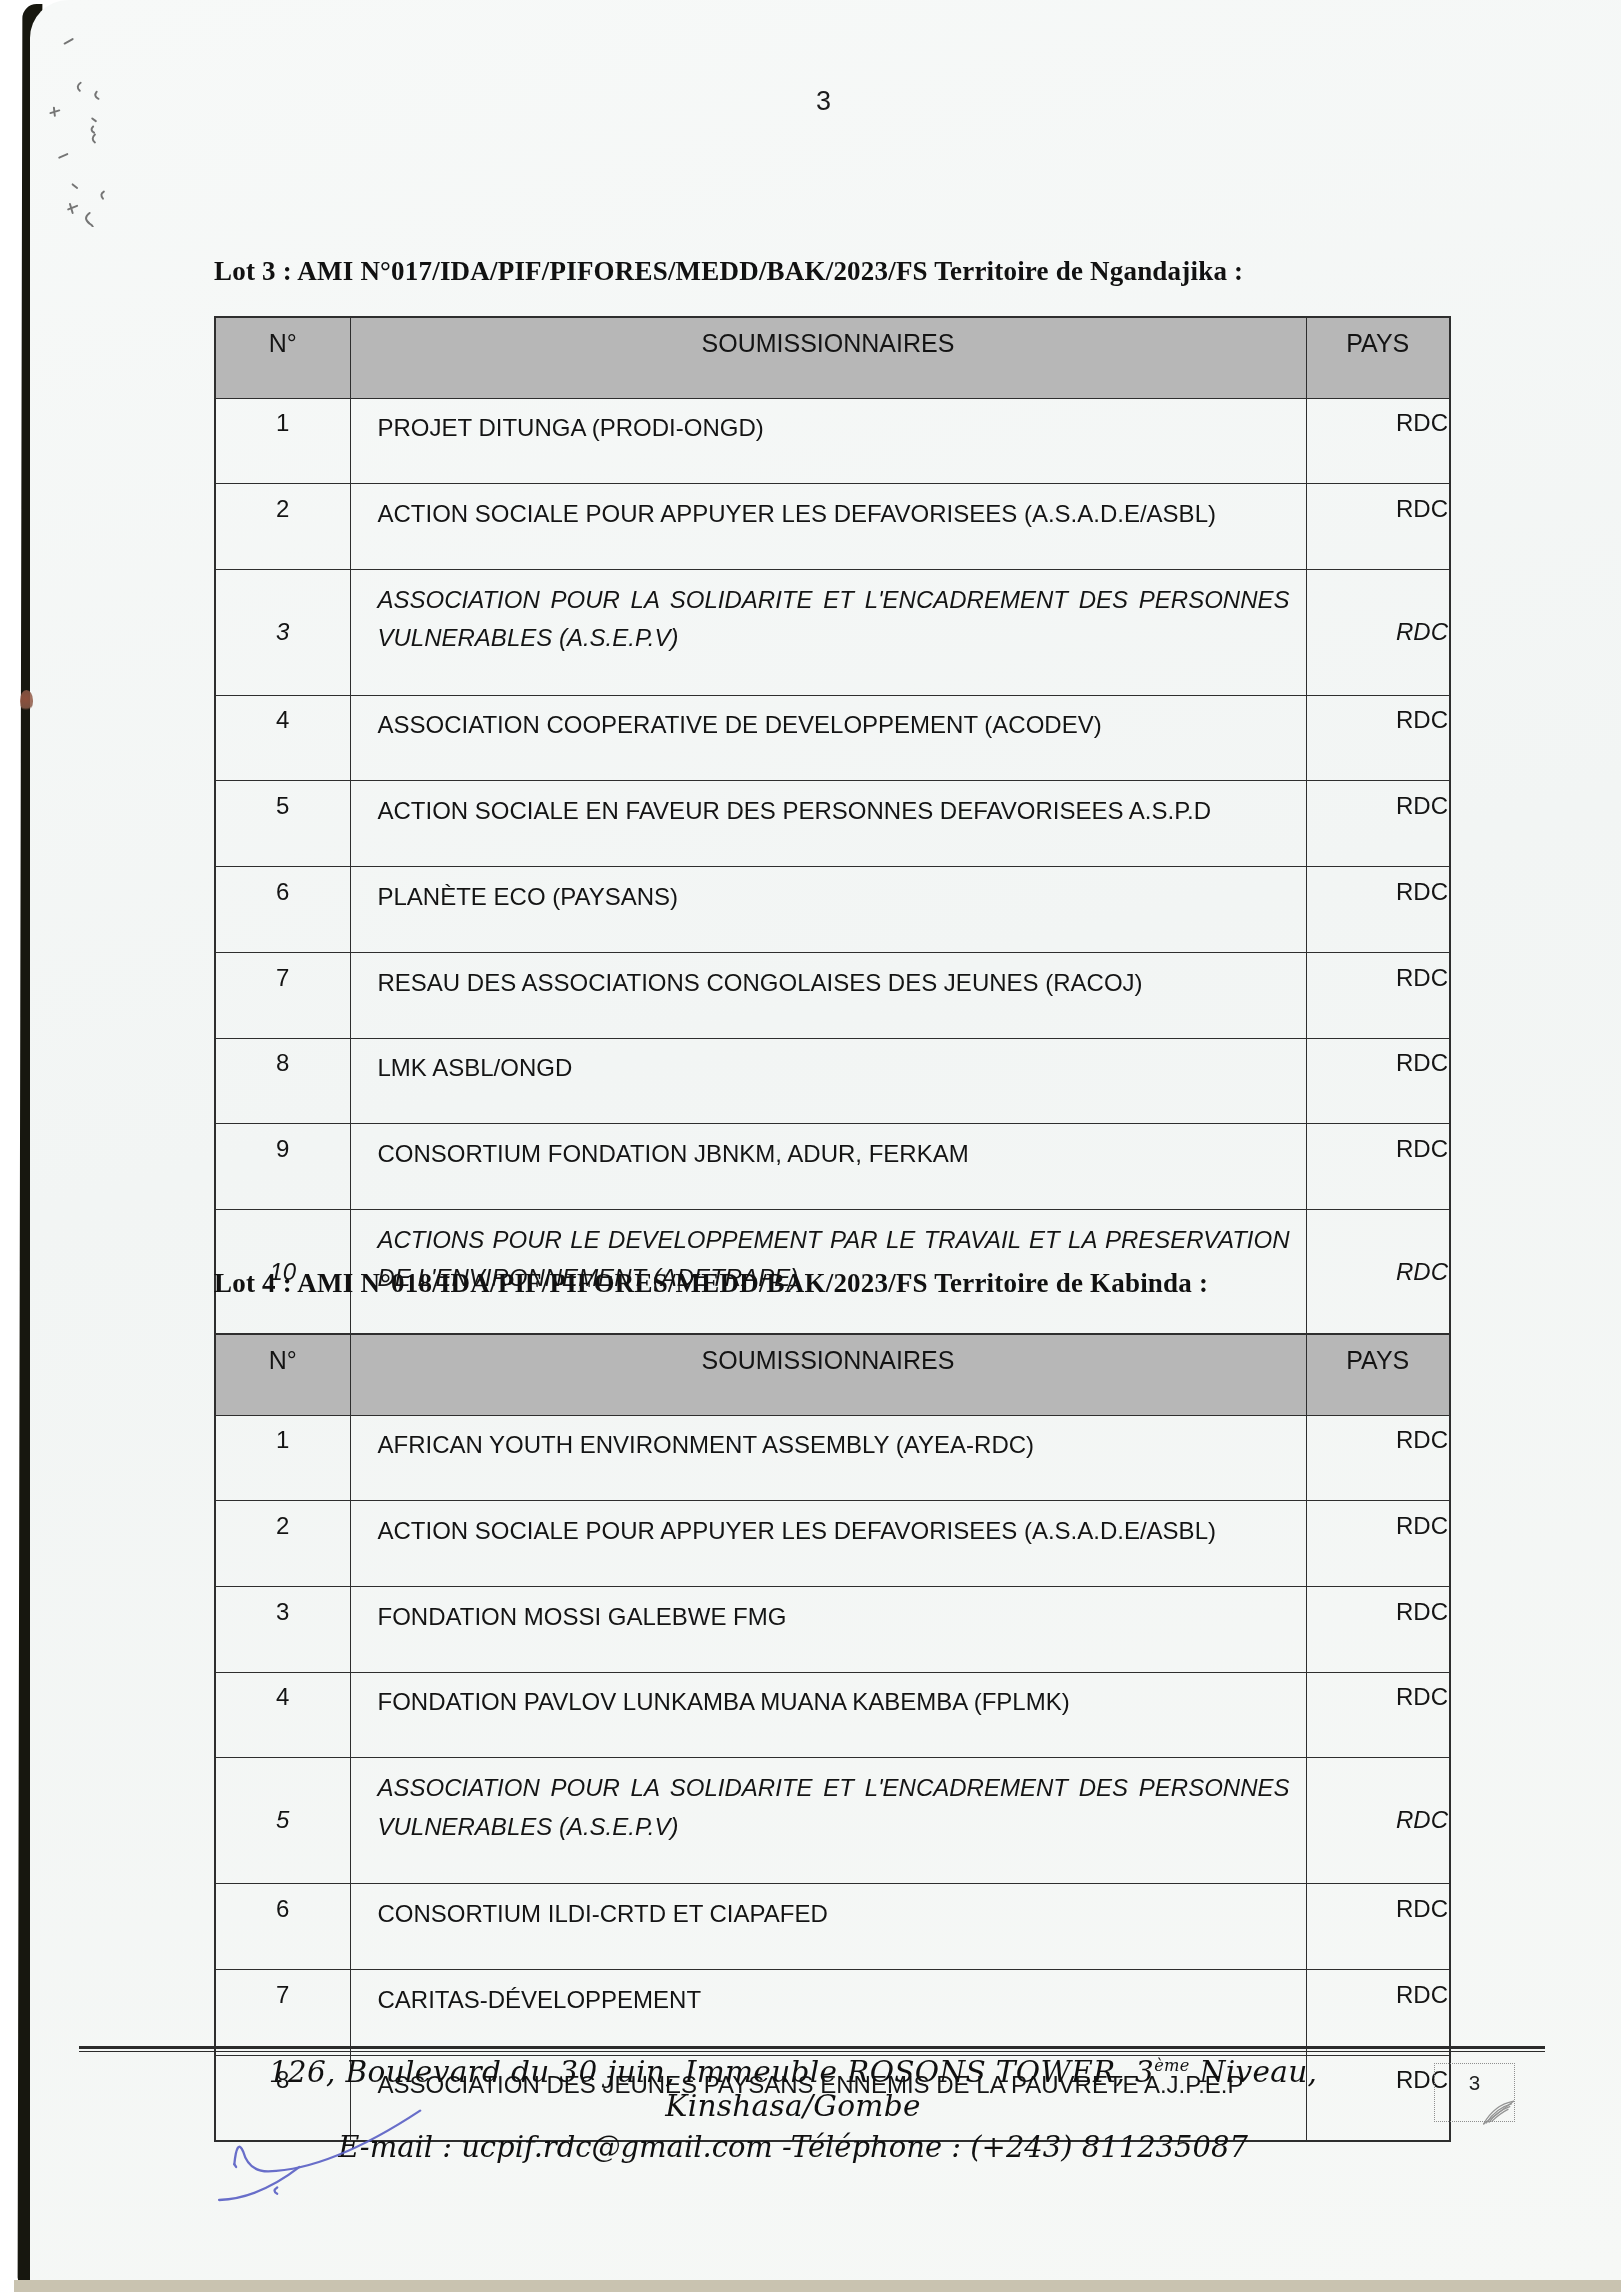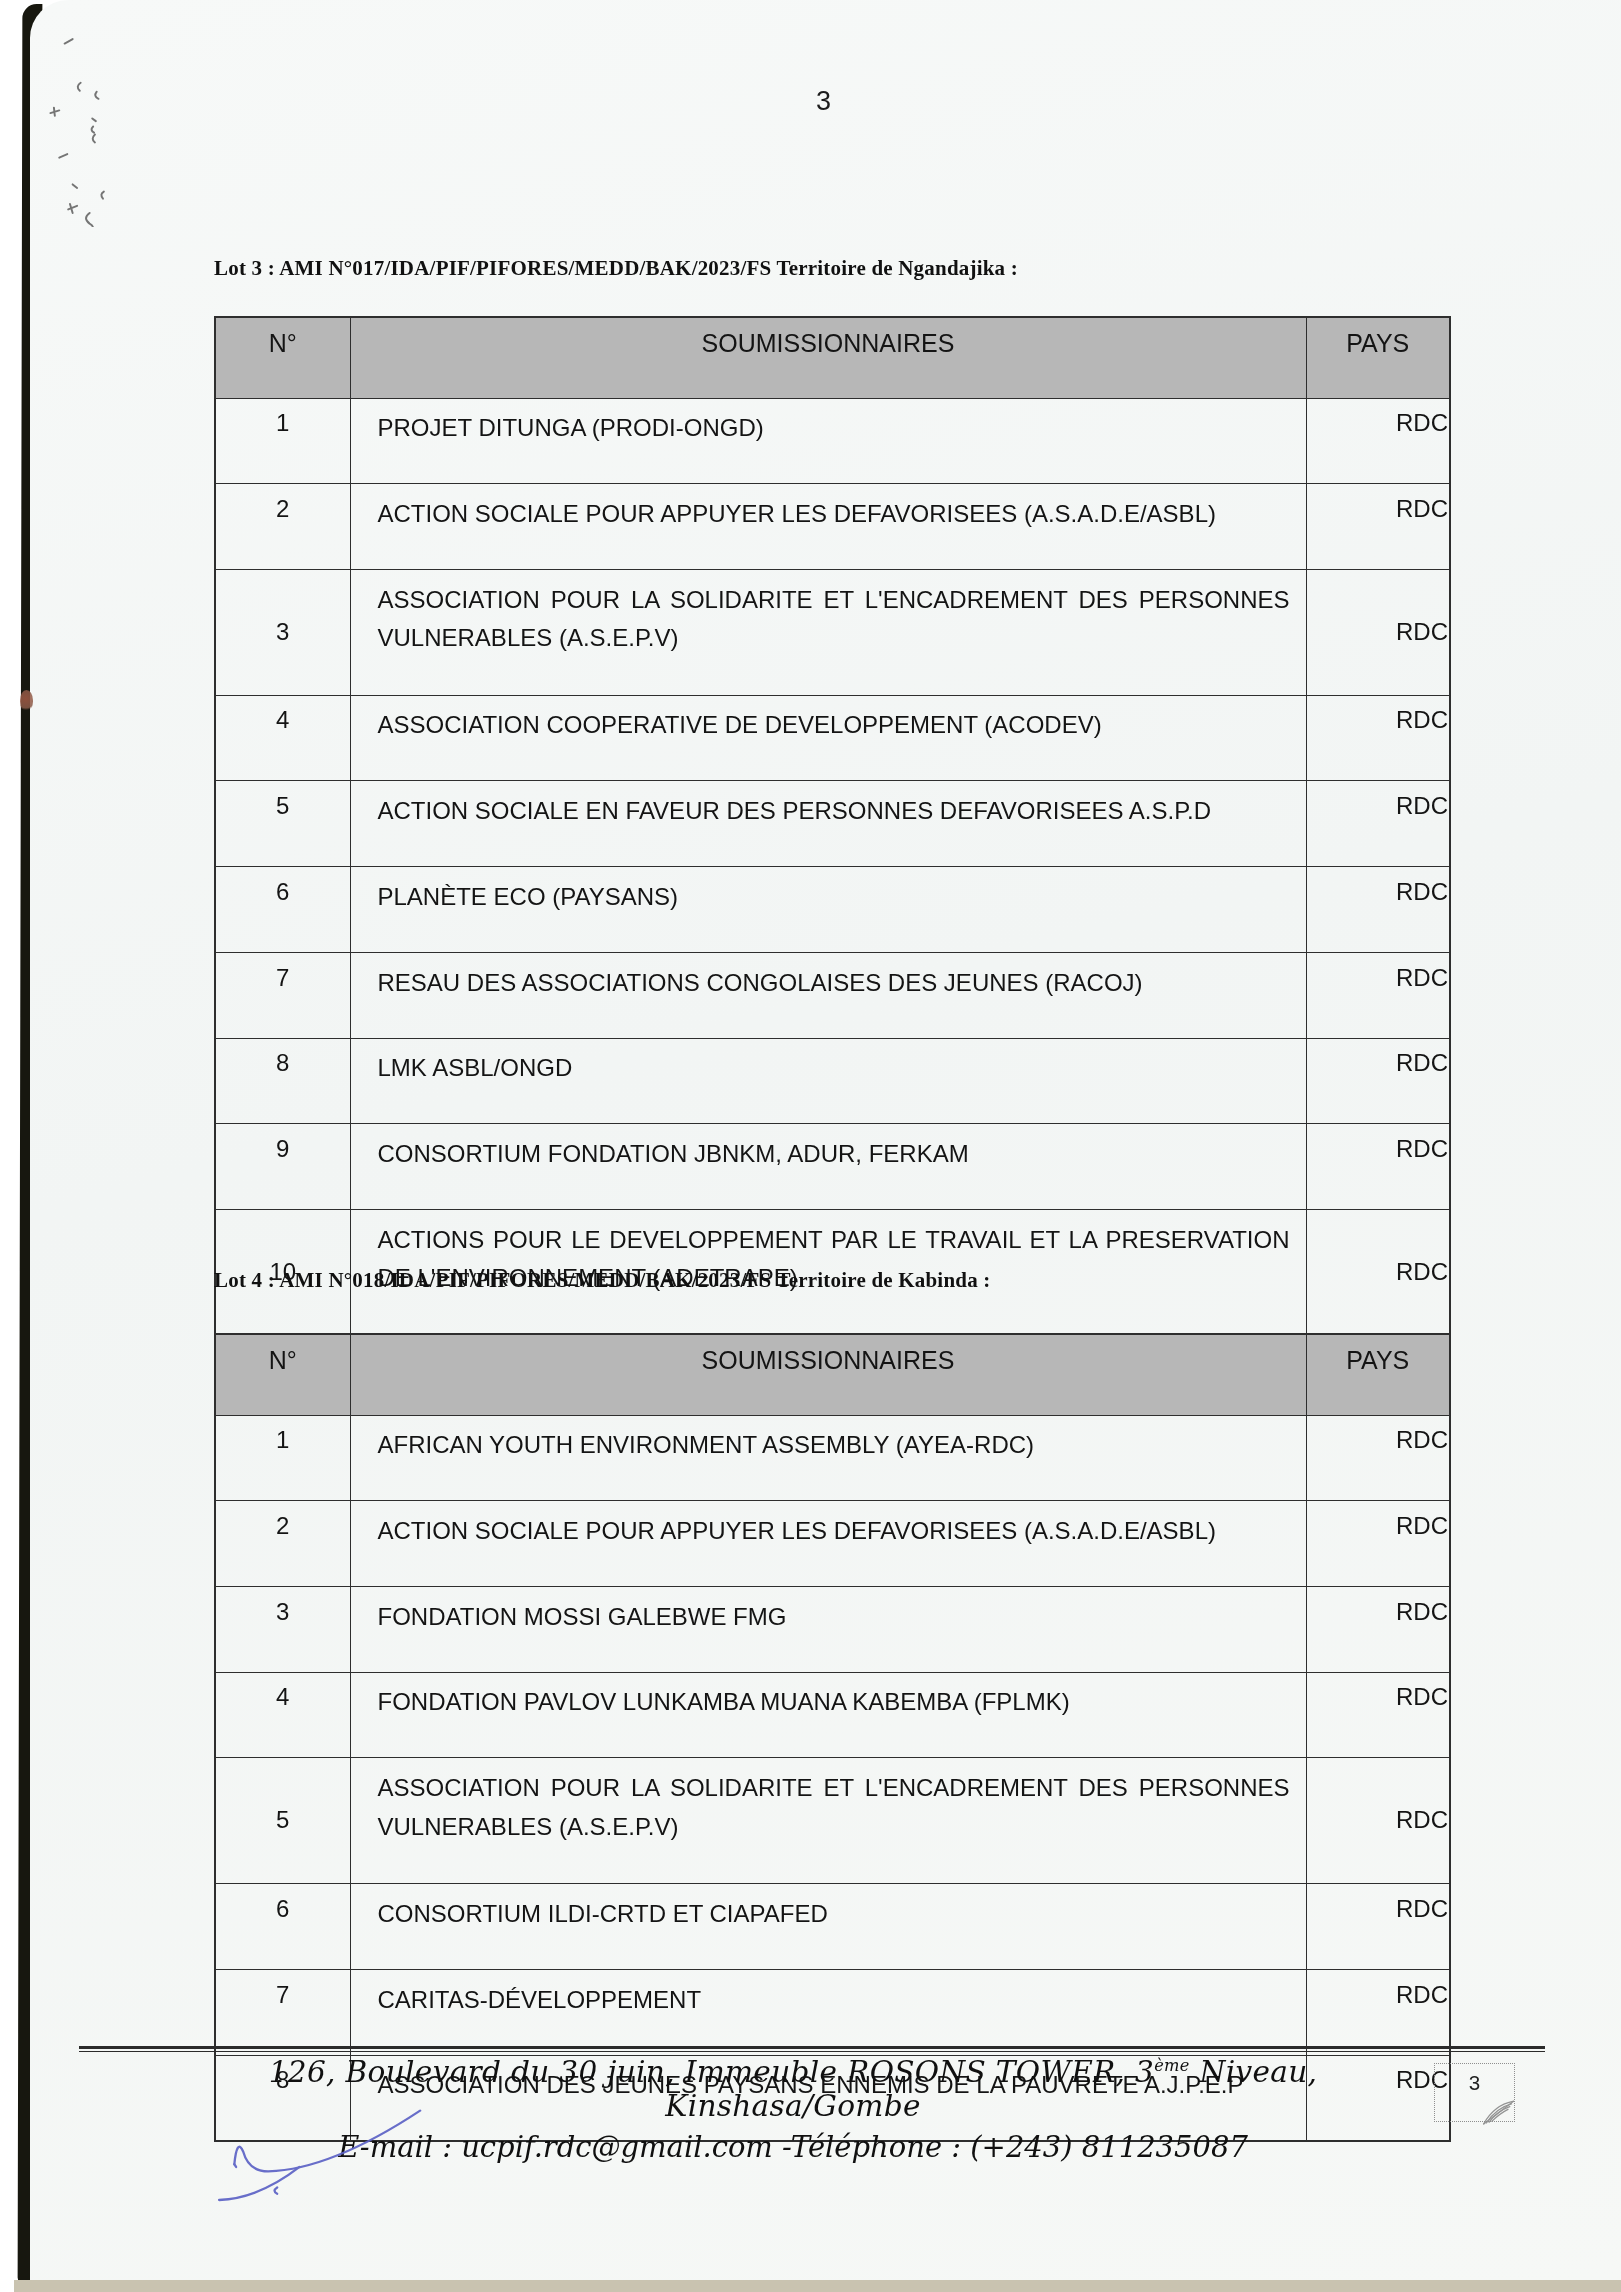--- a/index.html
+++ b/index.html
@@ -22,39 +22,39 @@
     background:linear-gradient(165deg,#f7f9f8 0%,#f2f5f4 45%,#f6f8f6 100%);
     border-top-left-radius:38px;
   }
   .page-number {
     position:absolute; top:86px; left:777px; width:93px;
     text-align:center; font-size:27px; color:#1c1c1c;
   }
   .lot-heading {
     position:absolute; left:214px; width:1272px;
     font-family:"Liberation Serif", serif; font-weight:bold;
-    font-size:21px; color:#111; letter-spacing:0.2px; white-space:nowrap;
+    font-size:27px; color:#111; letter-spacing:0.2px; white-space:nowrap;
   }
   .lot3-heading { top:256px; }
   .lot4-heading { top:1268px; }
   .lot-table {
     position:absolute; left:214px; width:1235px;
     border-collapse:collapse; table-layout:fixed;
     border:2.7px solid #2e2e2e;
     font-size:24px; color:#141414;
   }
   .lot3-table { top:316px; }
   .lot4-table { top:1333px; }
   .lot-table th, .lot-table td { border:1.8px solid #2e2e2e; vertical-align:top; }
   .lot-table th {
     background:#b7b7b7; font-weight:400; text-align:center;
     height:68px; padding-top:10.7px; font-size:25px;
   }
   .lot-table td { height:73px; padding-top:10.7px; }
-  .lot-table tr.tall td { height:113px; }
+  .lot-table tr.tall td { height:113px;font-style:italic; }
   .cell-num { text-align:center; }
   .cell-name { text-align:justify; padding-left:27px; padding-right:16px; line-height:1.6; }
   .cell-country { text-align:right; }
   .lot-table tr.tall .cell-num, .lot-table tr.tall .cell-country { vertical-align:middle; padding-top:0; }
   .footer-rule {
     position:absolute; left:79px; top:2046px; width:1466px; height:2.7px;
     background:#2b2b2b;
   }
   .footer-rule::after {
     content:""; position:absolute; left:0; right:0; top:4.5px; height:1.8px; background:#2b2b2b;

